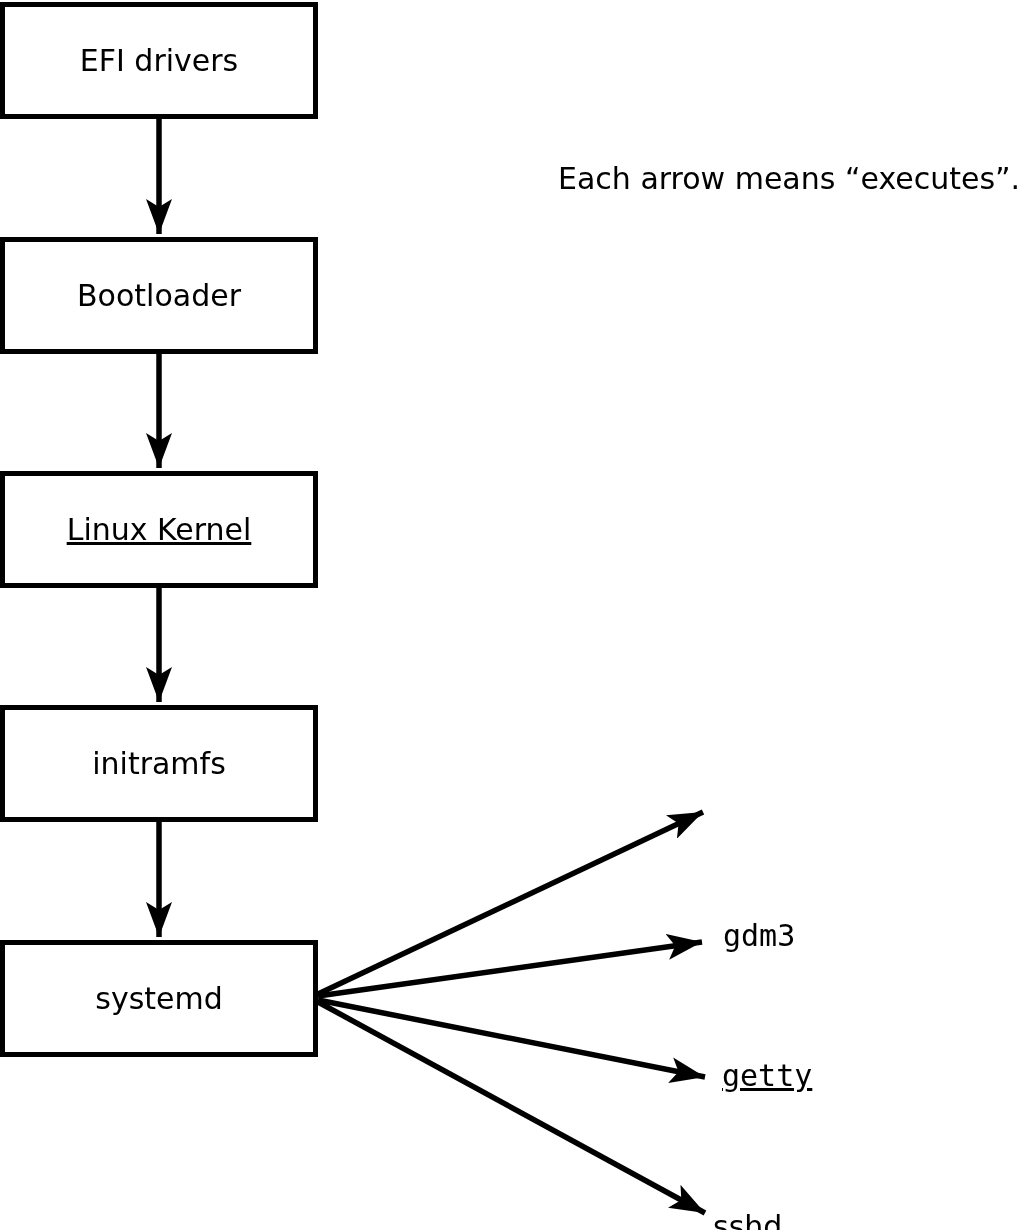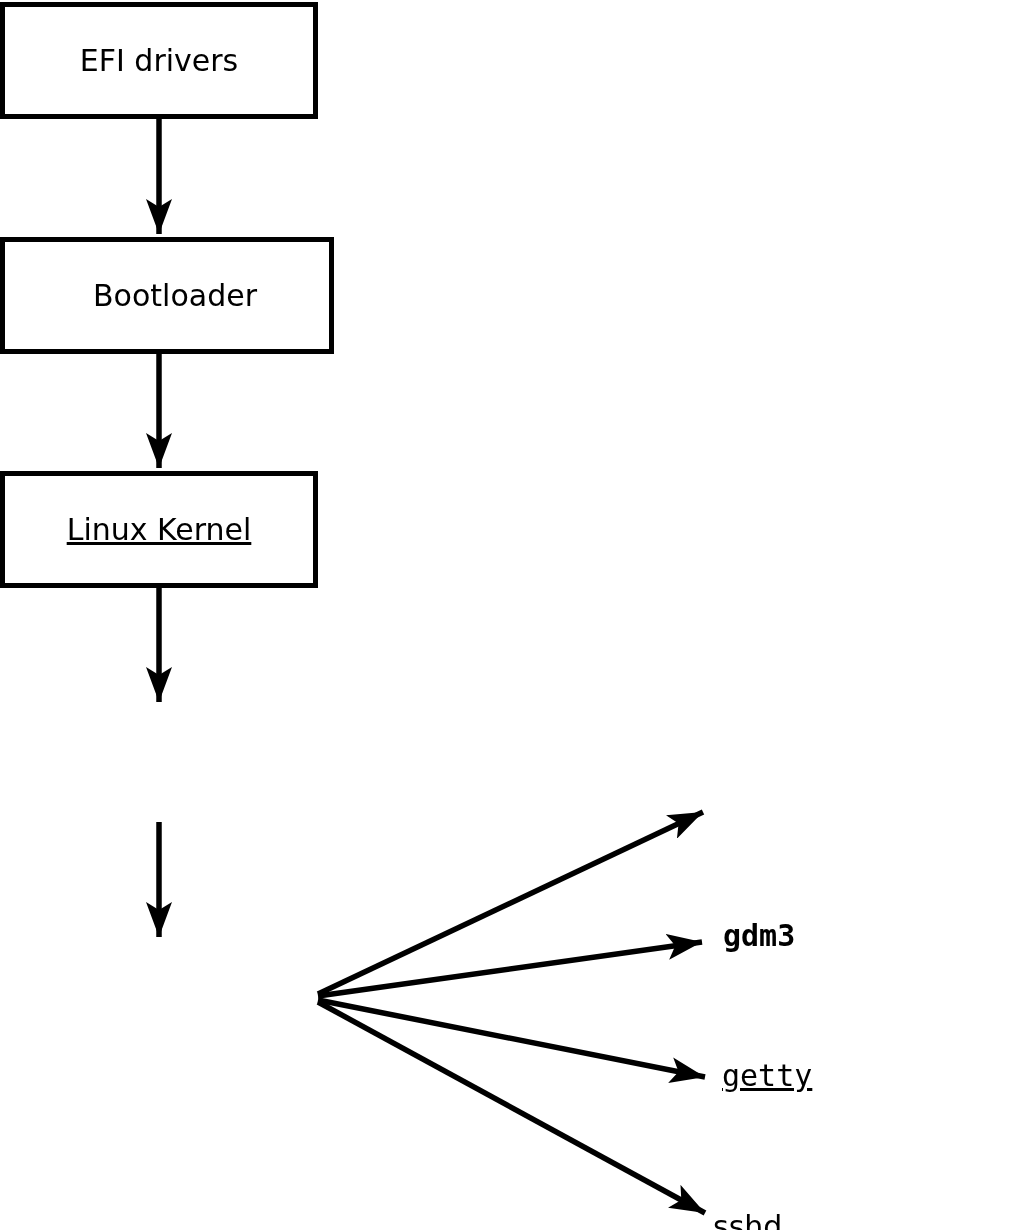--- a/index.html
+++ b/index.html
@@ -61,29 +61,36 @@
   }
 </style>
 </head>
 <body>
 
 <div id="canvas">
 
   <div class="node" style="top: 2px;">
     <span class="label">EFI drivers</span>
   </div>
-  <div class="node" style="top: 237px; padding-left: 16px;">
+  <div class="node" style="top: 237px;">
     <span class="label">Bootloader</span>
   </div>
   <div class="node" style="top: 471px; text-decoration: underline;">
     <span class="label">Linux Kernel</span>
   </div>
+  <div class="node" style="top: 705px;">
+    <span class="label">initramfs</span>
+  </div>
+  <div class="node" style="top: 940px;">
+    <span class="label">systemd</span>
+  </div>
 
+  <div class="note">Each arrow means “executes”.</div>
 
-  <div class="leaf" style="left: 723px; top: 921px; font-weight: bold;">gdm3</div>
+  <div class="leaf" style="left: 723px; top: 921px;">gdm3</div>
   <div class="leaf" style="left: 722px; top: 1061px; text-decoration: underline;">getty</div>
   <div class="leaf sans" style="left: 713px; top: 1212px;">sshd</div>
 
   <svg id="edges" viewBox="0 0 1023 1230" xmlns="http://www.w3.org/2000/svg">
     <defs>
       <marker id="ah" markerUnits="userSpaceOnUse" markerWidth="36" markerHeight="26" viewBox="0 0 36 26" refX="35" refY="13" orient="auto">
         <path d="M0,0 L35,13 L0,26 L8,13 Z" fill="#000000"></path>
       </marker>
     </defs>
     <g stroke="#000000" stroke-width="5.5" fill="none">

